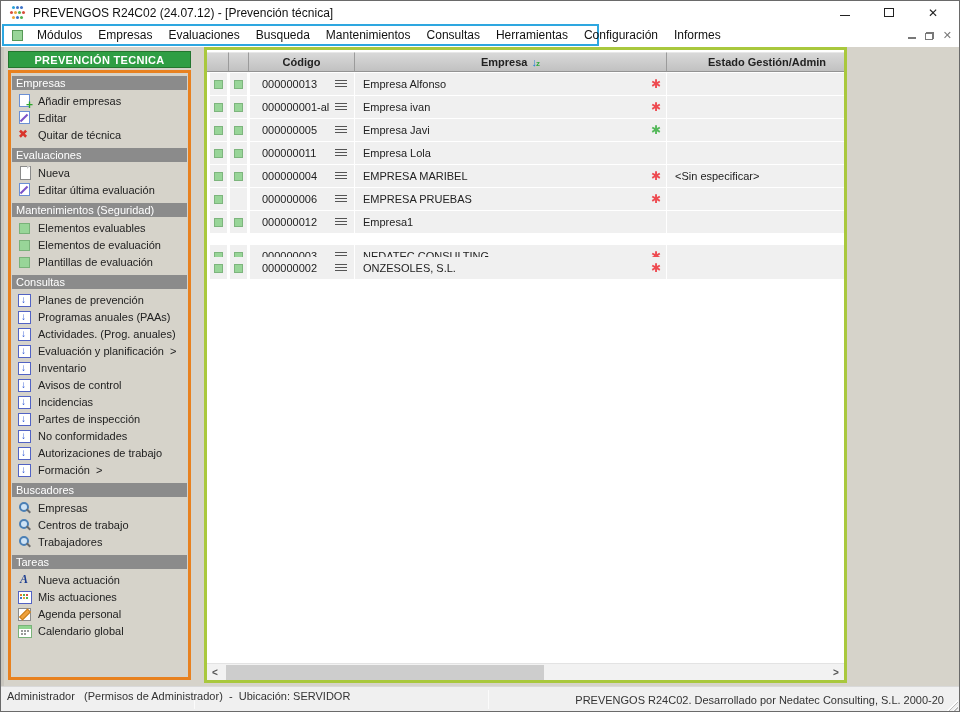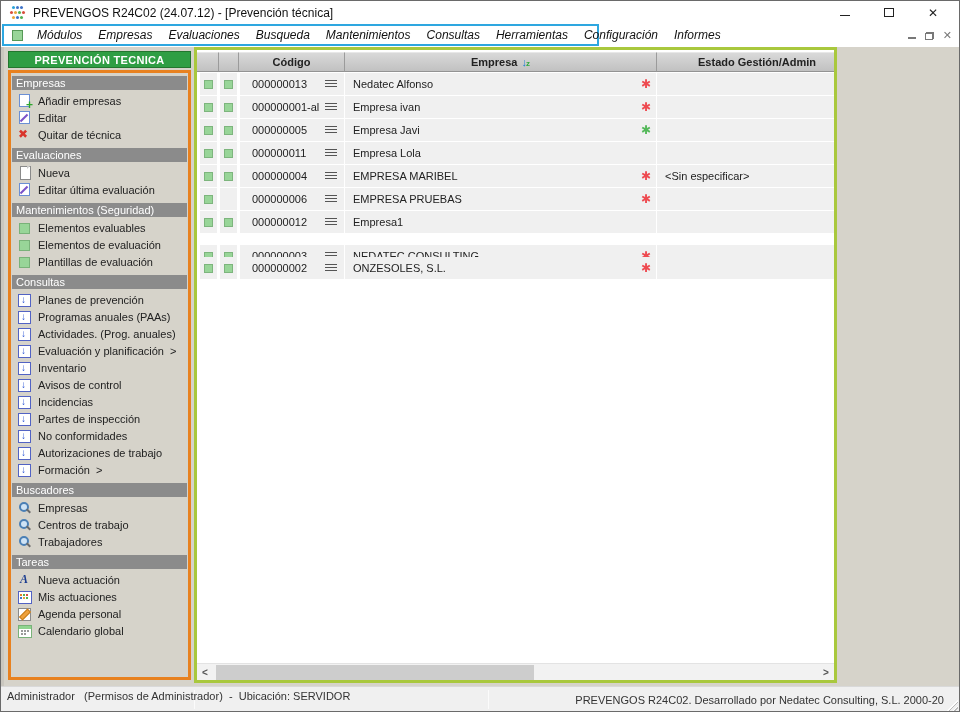--- a/index.html
+++ b/index.html
@@ -74,21 +74,21 @@
   .grid-icon::after { content:""; position:absolute; left:2px; top:4px; width:2px; height:2px; background:#e8801f;
     box-shadow:3px 0 0 #53b153, 6px 0 0 #d94f3d, 0 3px 0 #3f74c9, 3px 3px 0 #e8a33c, 6px 3px 0 #53b153; }
   .agenda-pencil-icon::before { content:""; position:absolute; left:0; top:1px; width:11px; height:11px; background:#fff; border:1px solid #8a8a8a; }
   .agenda-pencil-icon::after { content:""; position:absolute; left:1px; top:5px; width:10px; height:3px; background:#f0a23c; border:1px solid #c77f1e; transform:rotate(-45deg); }
   .calendar-icon::before { content:""; position:absolute; left:0; top:1px; width:12px; height:11px; border:1px solid #79b279;
     background:linear-gradient(#8fd48f 0 3px, #fff 3px); }
   .calendar-icon::after { content:""; position:absolute; left:3px; top:6px; width:2px; height:2px; background:#9a9a9a;
     box-shadow:3px 0 0 #9a9a9a, 6px 0 0 #9a9a9a, 0 3px 0 #9a9a9a, 3px 3px 0 #9a9a9a; }
 
   
-  .green-frame { position:absolute; left:193px; top:0; width:643px; height:636px; border:3px solid #a9c83d; background:#fff; }
+  .green-frame { position:absolute; left:203px; top:0; width:643px; height:636px; border:3px solid #a9c83d; background:#fff; }
   .table-area { position:absolute; inset:0; background:#fff; overflow:hidden; }
 
   .thead { position:absolute; left:0; top:2px; right:0; height:20px; }
   .hc { position:absolute; top:0; height:20px; background:linear-gradient(#d9d9d9,#c1c1c1);
     border-right:1px solid #9b9b9b; border-bottom:1px solid #939393; border-top:1px solid #e8e8e8;
     display:flex; align-items:center; justify-content:center; font-size:11px; font-weight:700; color:#222; white-space:nowrap; overflow:hidden; }
   .hc1 { left:0; width:22px; } .hc2 { left:22px; width:20px; } .hc3 { left:42px; width:106px; }
   .hc4 { left:148px; width:312px; } .hc5 { left:460px; width:201px; } .hc6 { left:661px; width:159px; }
   .sort-icon { margin-left:4px; display:inline-flex; align-items:flex-end; }
   .sort-icon .sa { color:#1e7fd4; font-weight:700; font-size:11px; font-style:normal; line-height:1; }
@@ -144,21 +144,21 @@
       </div>
     <div class="tc">
         <span class="wc-close">✕</span>
       </div>
   </div>
 </div>
 
 <div class="menubar">
   <div class="menu-highlight">
     <span class="module-icon"></span>
-    <div id="menu-items" style="display:flex;font-style:italic;">
+    <div id="menu-items" style="display:flex;">
         <span class="menu-item">Módulos</span>
         <span class="menu-item">Empresas</span>
         <span class="menu-item">Evaluaciones</span>
         <span class="menu-item">Busqueda</span>
         <span class="menu-item">Mantenimientos</span>
         <span class="menu-item">Consultas</span>
         <span class="menu-item">Herramientas</span>
         <span class="menu-item">Configuración</span>
         <span class="menu-item">Informes</span>
       </div>
@@ -324,21 +324,21 @@
               <span class="gs"></span>
             </div>
             <div class="cell c2">
               <span class="gs"></span>
             </div>
             <div class="cell c3">
               <span>000000013</span>
               <span class="hamburger"></span>
             </div>
             <div class="cell c4">
-              <span>Nedatec Alfonso</span>
+              <span>Empresa Alfonso</span>
               <span class="mark red">✱</span>
             </div>
             <div class="cell c5"></div>
             <div class="cell c6"></div>
           </div>
           <div class="trow" style="top: 46px;">
             <div class="cell c1">
               <span class="gs"></span>
             </div>
             <div class="cell c2">

